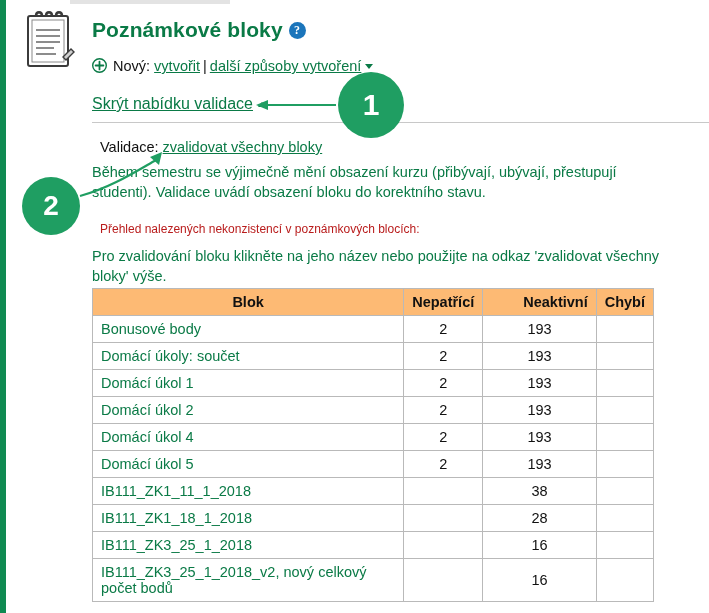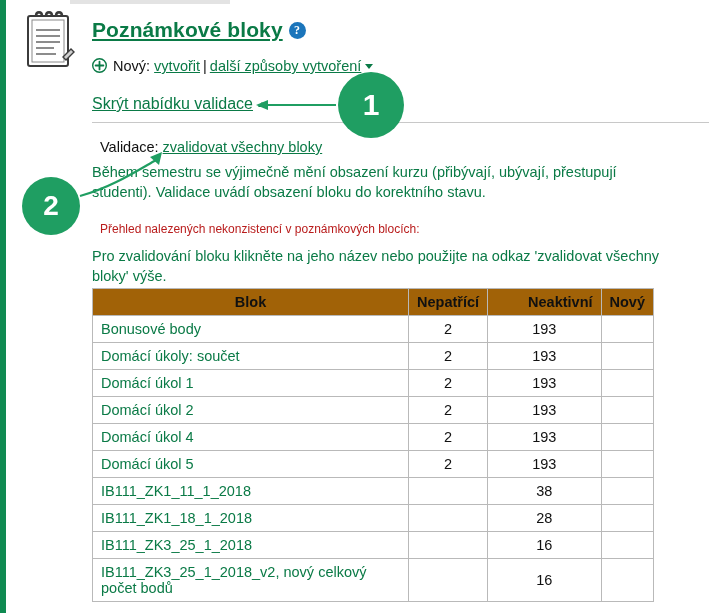--- a/index.html
+++ b/index.html
@@ -42,21 +42,20 @@
     width: 56px; height: 62px;
   }
   
   .page-title {
     position: absolute;
     left: 92px; top: 18px;
     font-size: 21px;
     font-weight: bold;
     color: #0a7a46;
     letter-spacing: 0.1px;
-    text-decoration: underline;
   }
   .help-icon {
     display: inline-block;
     vertical-align: 3px;
     margin-left: 6px;
     width: 17px; height: 17px;
     border-radius: 50%;
     background: #1b75bb;
     color: #fff;
     font-size: 12px;
@@ -152,21 +151,21 @@
     border-collapse: collapse;
     font-size: 14.5px;
     width: 562px;
   }
   table.blocks th, table.blocks td {
     border: 1px solid #b9b9b9;
     padding: 5px 8px;
     height: 27px;
   }
   table.blocks thead th {
-    background: #a16207;
+    background: #fdba74;
     font-weight: bold;
     color: #111;
     text-align: center;
     height: 26px;
   }
   table.blocks th.col-blok { width: 358px; }
   table.blocks th.col-nepatrici { width: 76px; }
   table.blocks th.col-neaktivni { width: 84px; padding-left: 40px; }
   table.blocks th.col-chybi { width: 44px; }
   table.blocks td.name {
@@ -266,21 +265,21 @@
   <div class="overview">Přehled nalezených nekonzistencí v poznámkových blocích:</div>
 
   <div class="hint">Pro zvalidování bloku klikněte na jeho název nebo použijte na odkaz 'zvalidovat všechny bloky' výše.</div>
 
   <table class="blocks">
     <thead>
       <tr>
         <th class="col-blok">Blok</th>
         <th class="col-nepatrici">Nepatřící</th>
         <th class="col-neaktivni">Neaktivní</th>
-        <th class="col-chybi">Nový</th>
+        <th class="col-chybi">Chybí</th>
       </tr>
     </thead>
     <tbody>
       <tr>
         <td class="name">Bonusové body</td>
         <td class="num">2</td>
         <td class="num">193</td>
         <td class="num"></td>
       </tr>
       <tr>

